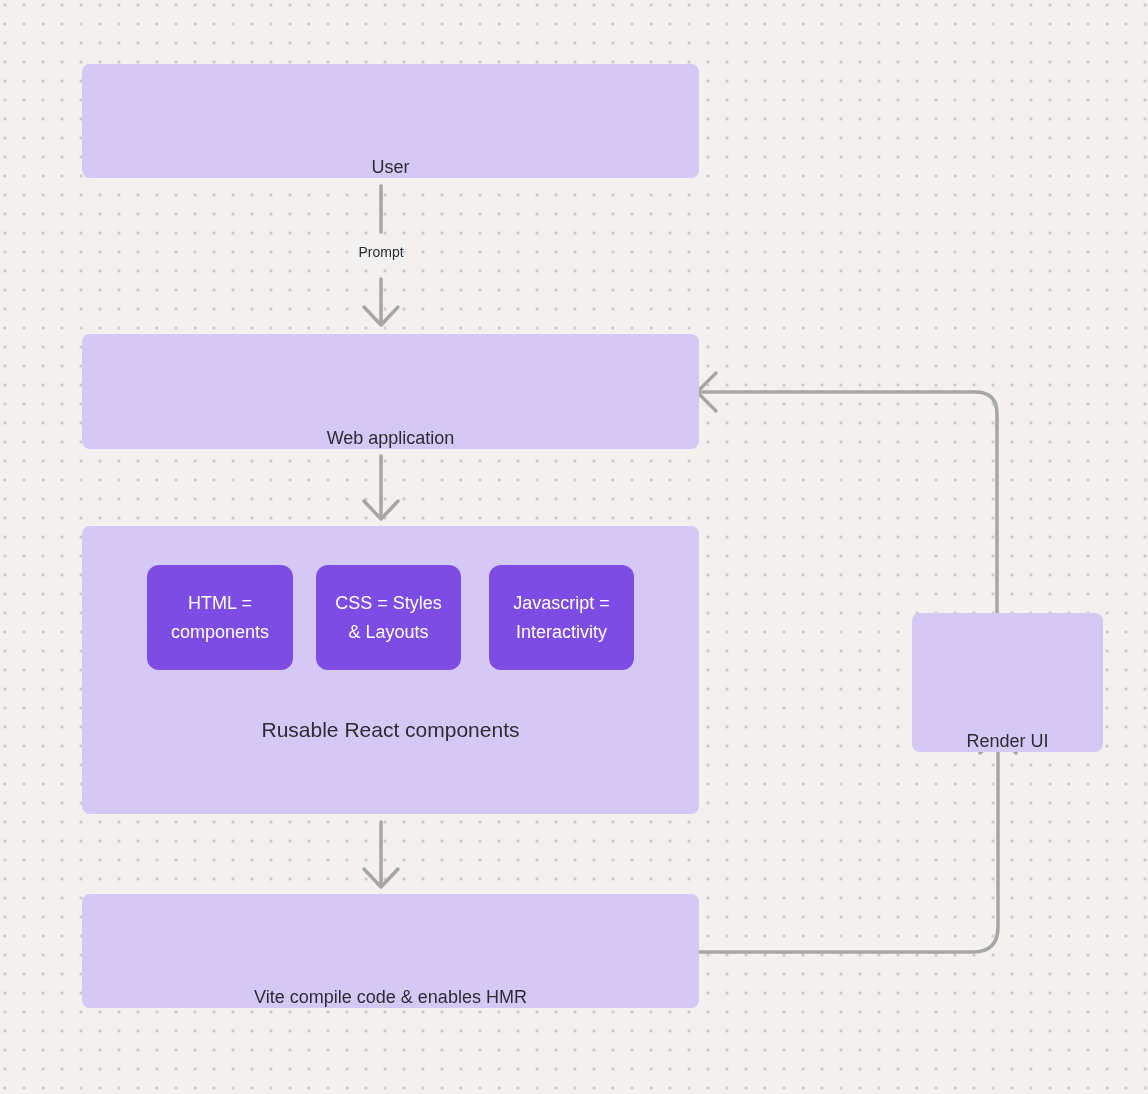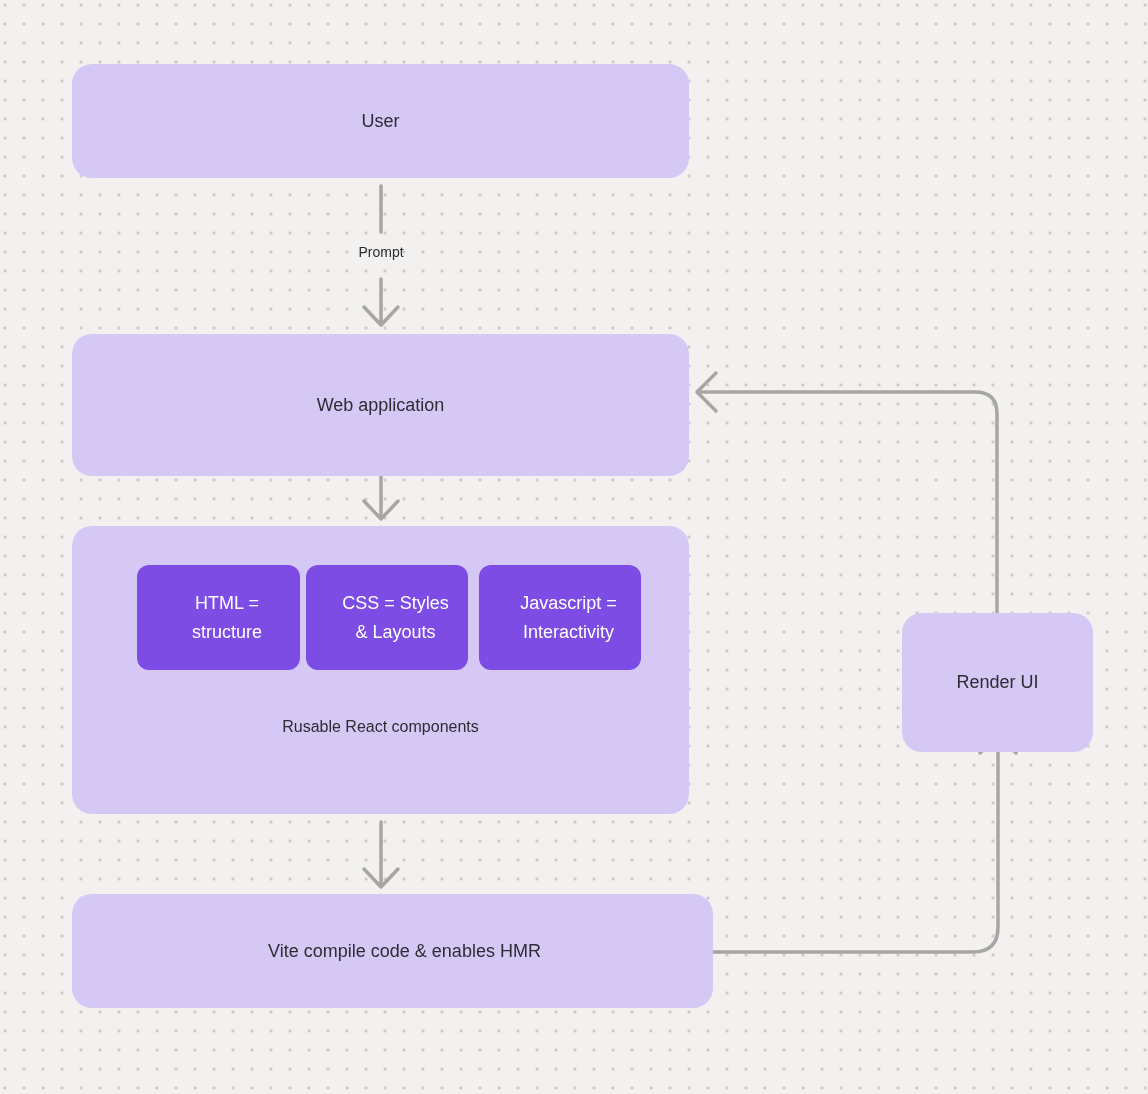--- a/index.html
+++ b/index.html
@@ -17,43 +17,42 @@
     position:absolute;left:0;top:0;width:1148px;height:1094px;
     pointer-events:none;
   }
   .connectors path{
     stroke:#a8a6a4;stroke-width:3.5;fill:none;
     stroke-linecap:round;stroke-linejoin:round;
   }
   .node{
     position:absolute;
     background:#d6c8f5;
-    border-radius:20px;
-    display:flex;align-items:center;justify-content:center;
-    color:#2d2b33;font-size:18px;
+    border-radius:8px;
+    display:flex;align-items:flex-end;justify-content:center;
+    color:#2d2b33;font-size:18px;margin-left:10px;
   }
   .node-user{left:72px;top:64px;width:617px;height:114px;}
-  .node-webapp{left:72px;top:334px;width:617px;height:142px;}
+  .node-webapp{left:72px;top:334px;width:617px;height:115px;}
   .node-components{left:72px;top:526px;width:617px;height:288px;display:block;}
-  .node-vite{left:72px;top:894px;width:617px;height:114px;padding-left:24px;}
+  .node-vite{left:72px;top:894px;width:617px;height:114px;}
   .node-render{left:902px;top:613px;width:191px;height:139px;}
   .chip{
     position:absolute;top:39px;height:105px;
     background:#7c4ce4;border-radius:12px;
     color:#ffffff;font-size:18px;line-height:29px;
     display:flex;flex-direction:column;align-items:center;justify-content:center;
     text-align:center;
-    padding-left:17px;
   }
   .chip-1{left:65px;width:146px;}
   .chip-2{left:234px;width:145px;}
   .chip-3{left:407px;width:145px;}
   .container-caption{
     position:absolute;left:0;right:0;top:192px;
-    text-align:center;font-size:16px;color:#2d2b33;
+    text-align:center;font-size:21px;color:#2d2b33;
   }
   .edge-label{
     position:absolute;left:311px;top:244px;width:140px;
     text-align:center;font-size:14px;color:#2d2b33;
   }
 </style>
 </head>
 <body>
 
 <div class="canvas">
@@ -88,21 +87,21 @@
 
   <div class="edge-label">Prompt</div>
 
   <div class="node node-webapp">
     <span>Web application</span>
   </div>
 
   <div class="node node-components">
     <div class="chip chip-1">
       <span>HTML =</span>
-      <span>structure</span>
+      <span>components</span>
     </div>
     <div class="chip chip-3">
       <span>Javascript =</span>
       <span>Interactivity</span>
     </div>
     <div class="chip chip-2">
       <span>CSS = Styles</span>
       <span>&amp; Layouts</span>
     </div>
     <div class="container-caption">Rusable React components</div>

